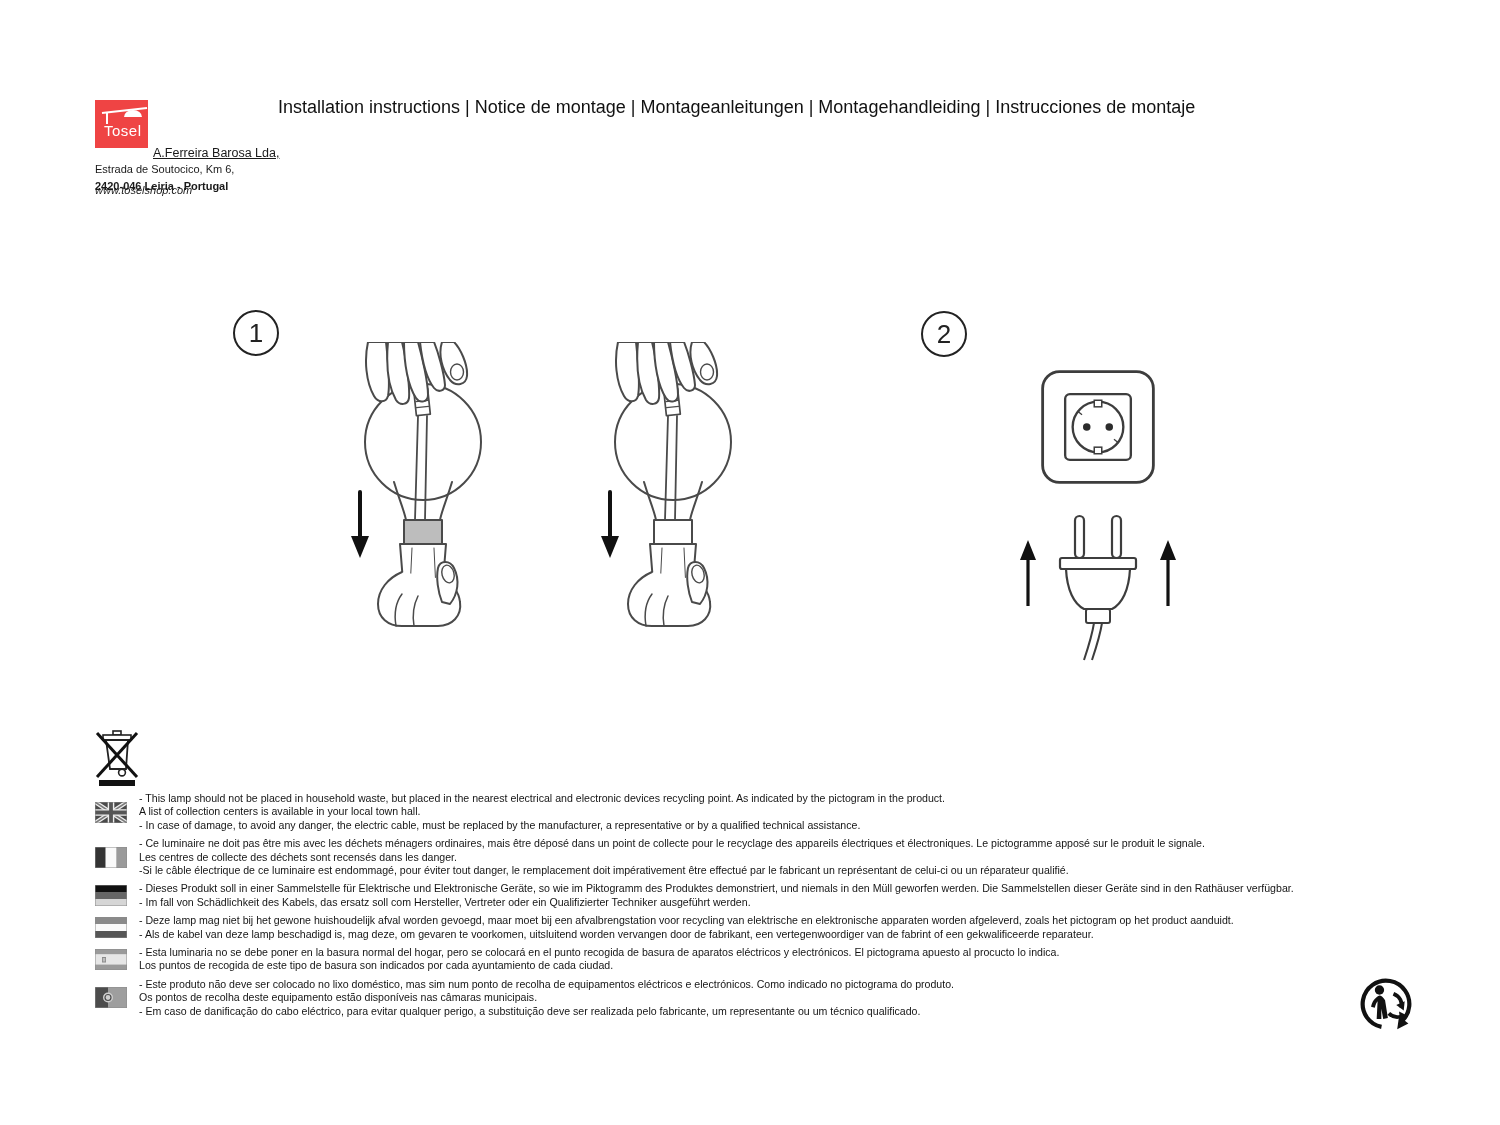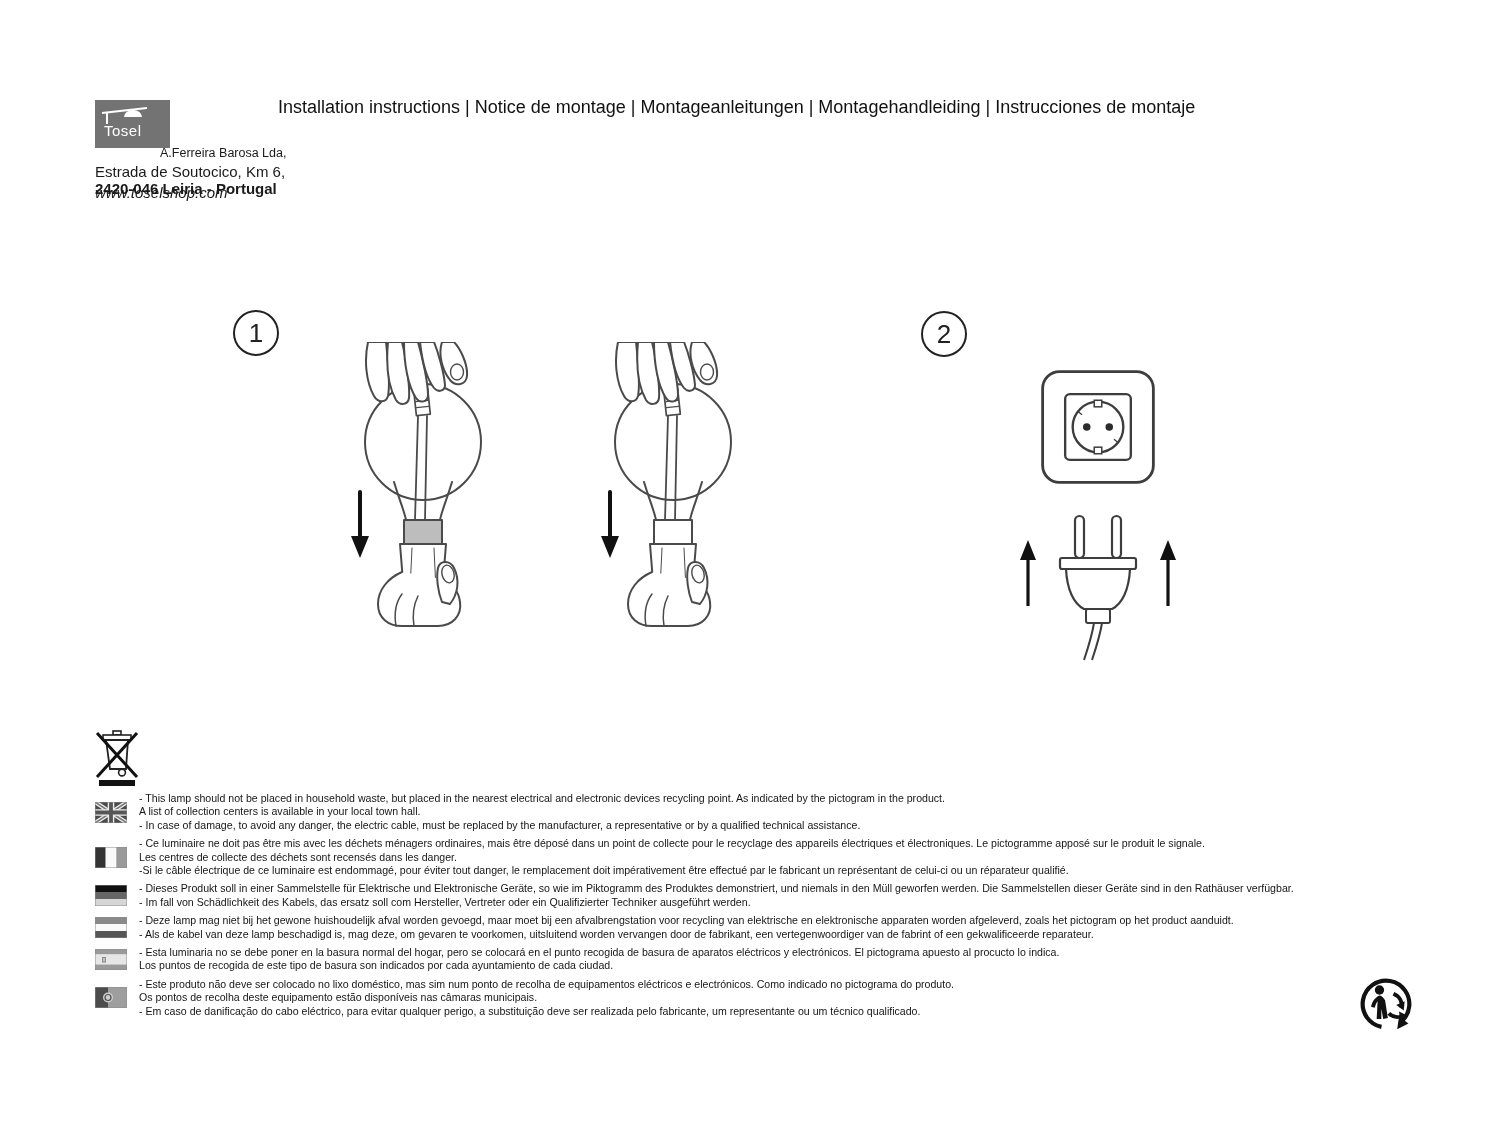--- a/index.html
+++ b/index.html
@@ -4,26 +4,26 @@
 <title>Installation instructions</title>
 <style>
   html,body { margin:0; padding:0; background:#ffffff; }
   .page {
     position:relative; width:1500px; height:1125px; background:#ffffff;
     font-family:"Liberation Sans", sans-serif; color:#1a1a1a; overflow:hidden;
   }
   .abs { position:absolute; }
 
   
-  .logo { left:95px; top:100px; width:75px; height:48px; background:#737373; }
+  .logo { left:95px; top:100px; width:53px; height:48px; background:#ef4444; }
   .logo svg { position:absolute; left:0; top:0; }
   .logo-text { position:absolute; left:9px; top:22px; color:#ffffff; font-size:15px; letter-spacing:0.5px; }
 
-  .company-name { left:160px; top:146px; font-size:12.5px; }
-  .addr-line { left:95px; font-size:15px; }
+  .company-name { left:153px; top:146px; font-size:12.5px;text-decoration:underline; }
+  .addr-line { left:95px; font-size:11px; }
   .addr-1 { top:163px; } .addr-2 { top:180px;font-weight:bold; } .addr-web { top:184px;font-style:italic; }
 
   .title { left:278px; top:97px; font-size:18px; white-space:nowrap; color:#111; }
 
   .step-circle {
     width:46px; height:46px; border:2.2px solid #222; border-radius:50%;
     display:flex; align-items:center; justify-content:center; font-size:26px; color:#222;
     box-sizing:border-box;
   }
   .step-1 { left:233px; top:310px; }

